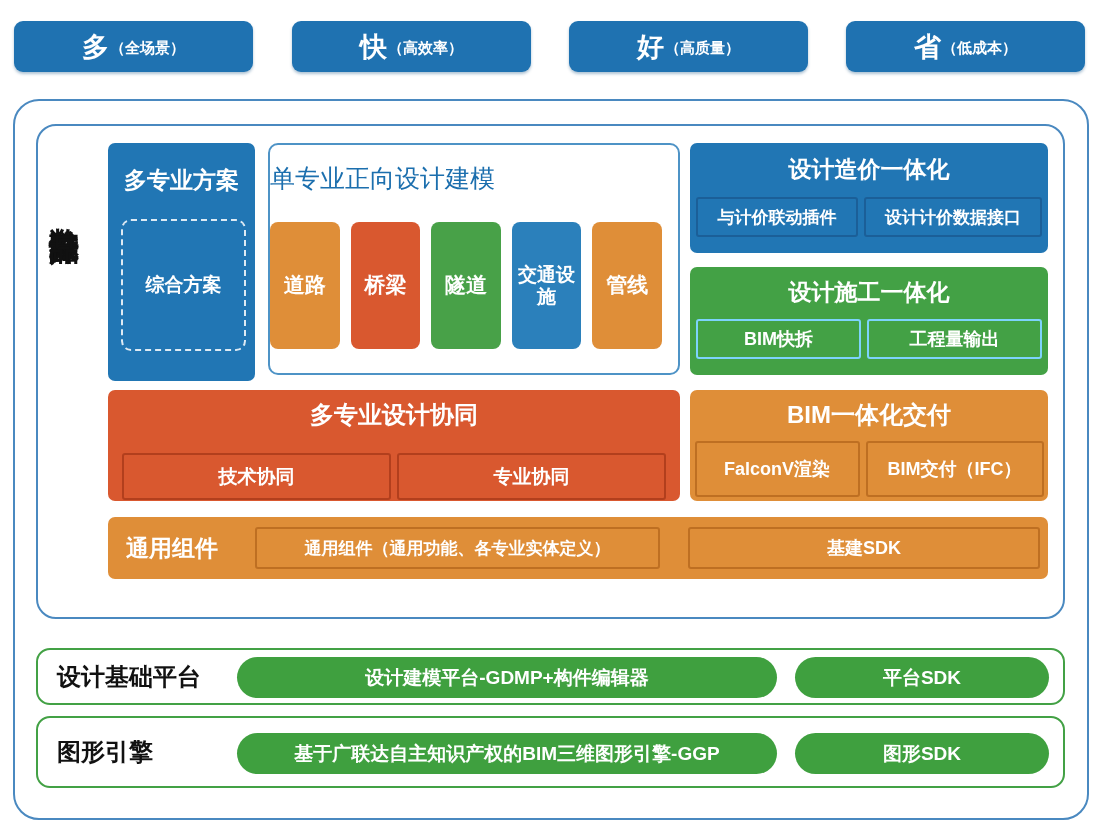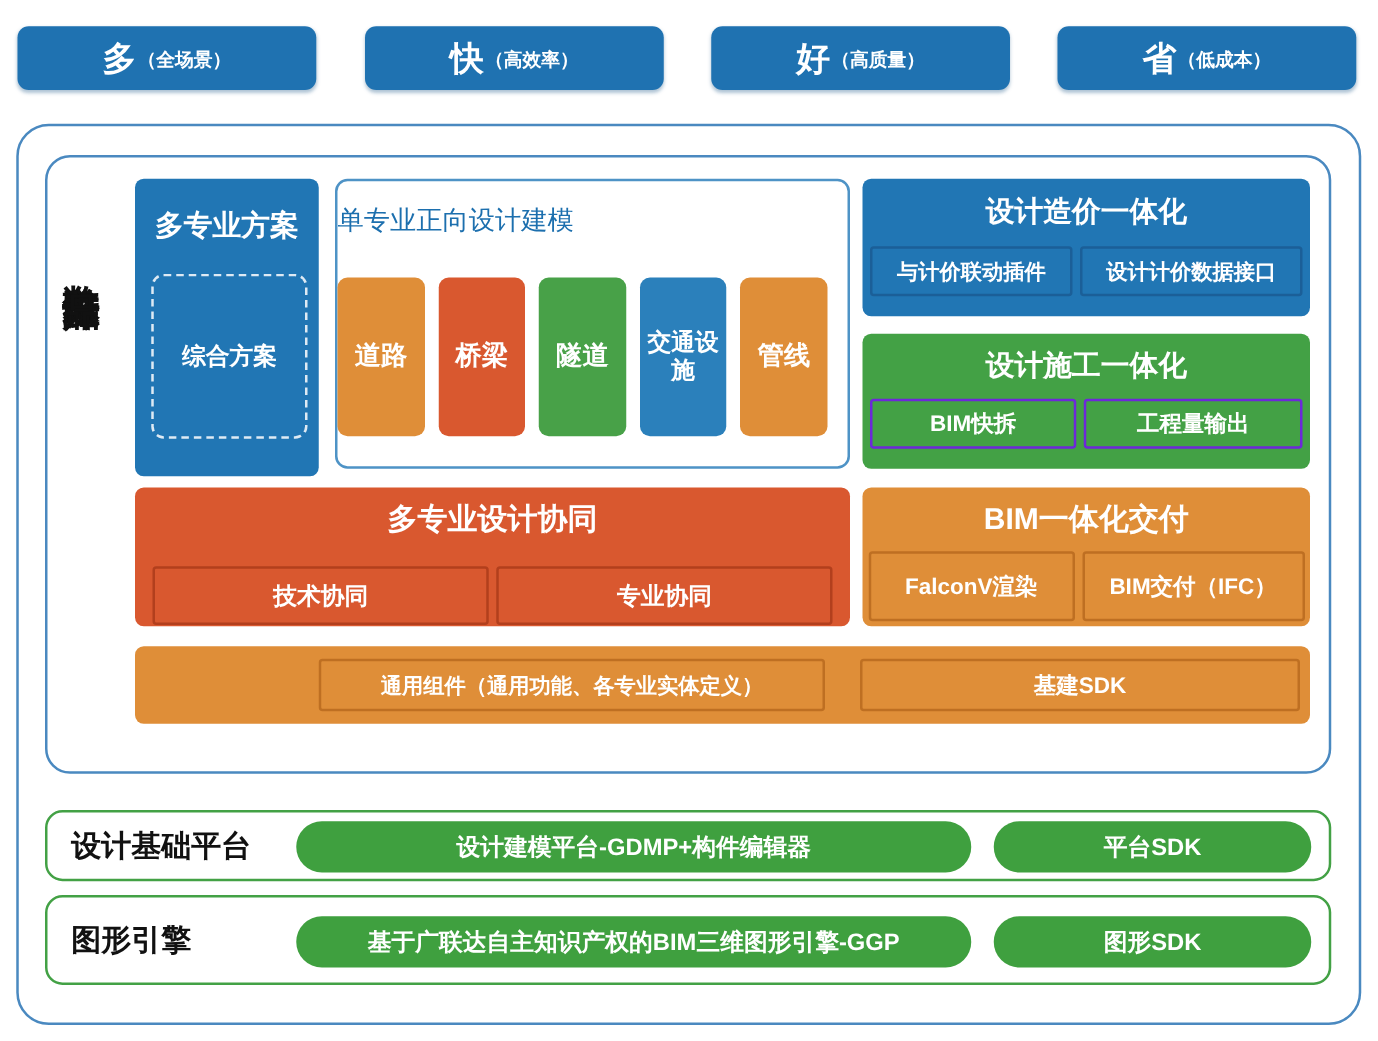--- a/index.html
+++ b/index.html
@@ -41,40 +41,40 @@
   .bg-orange{background:#DF8E38;}
   .bg-red{background:#D9582F;}
   .bg-green{background:#43A145;}
 
   .subrow{position:absolute;left:0;right:0;display:flex;justify-content:center;gap:6px;}
   .subbox{
     box-sizing:border-box;display:flex;align-items:center;justify-content:center;
     font-weight:700;color:#fff;border-radius:3px;
   }
   .subbox.b-blue{border:2px solid #1B5F98;}
-  .subbox.b-green{border:2px solid #6d28d9;}
+  .subbox.b-green{border:2px solid #7dd3fc;}
   .subbox.b-red{border:2px solid #B23F1D;}
   .subbox.b-orange{border:2px solid #BE6F22;}
 
   
   .scheme-box{left:108px;top:143px;width:147px;height:238px;}
   .scheme-box .blk-title{padding-top:22px;font-size:23px;}
   .scheme-dashed{
     position:absolute;left:13px;top:76px;width:121px;height:128px;
     border:2px dashed rgba(255,255,255,.85);border-radius:10px;
     display:flex;align-items:center;justify-content:center;
     font-size:19px;font-weight:700;color:#fff;
   }
 
   
   .modeling-box{
     left:268px;top:143px;width:412px;height:232px;background:#fff;
     border:2px solid #4E93C6;border-radius:10px;
   }
-  .modeling-box .blk-title{padding-top:17px;font-size:21px;color:#1C6FAE;}
+  .modeling-box .blk-title{padding-top:17px;font-size:25px;color:#1C6FAE;}
   .modeling-items{position:absolute;left:0;right:16px;top:77px;height:127px;
     display:flex;justify-content:center;gap:11px;}
   .m-item{
     width:70px;height:127px;border-radius:8px;color:#fff;
     display:flex;align-items:center;justify-content:center;text-align:center;
     font-size:21px;font-weight:700;line-height:1.15;
   }
   .m-item.small{font-size:19px;}
   .c-orange{background:#DF8E38;}
   .c-red{background:#D9582F;}
@@ -204,20 +204,21 @@
 
 <div class="abs blk bg-orange delivery-box">
   <div class="blk-title">BIM一体化交付</div>
   <div class="subrow">
     <div class="subbox b-orange db1">FalconV渲染</div>
     <div class="subbox b-orange db2">BIM交付（IFC）</div>
   </div>
 </div>
 
 <div class="abs blk bg-orange common-bar">
+  <div class="bar-label">通用组件</div>
   <div class="subbox b-orange cc1">通用组件（通用功能、各专业实体定义）</div>
   <div class="subbox b-orange cc2">基建SDK</div>
 </div>
 
 <div class="abs g-row row-platform">
   <div class="row-label">设计基础平台</div>
   <div class="pill p1">设计建模平台-GDMP+构件编辑器</div>
   <div class="pill p2">平台SDK</div>
 </div>
 

